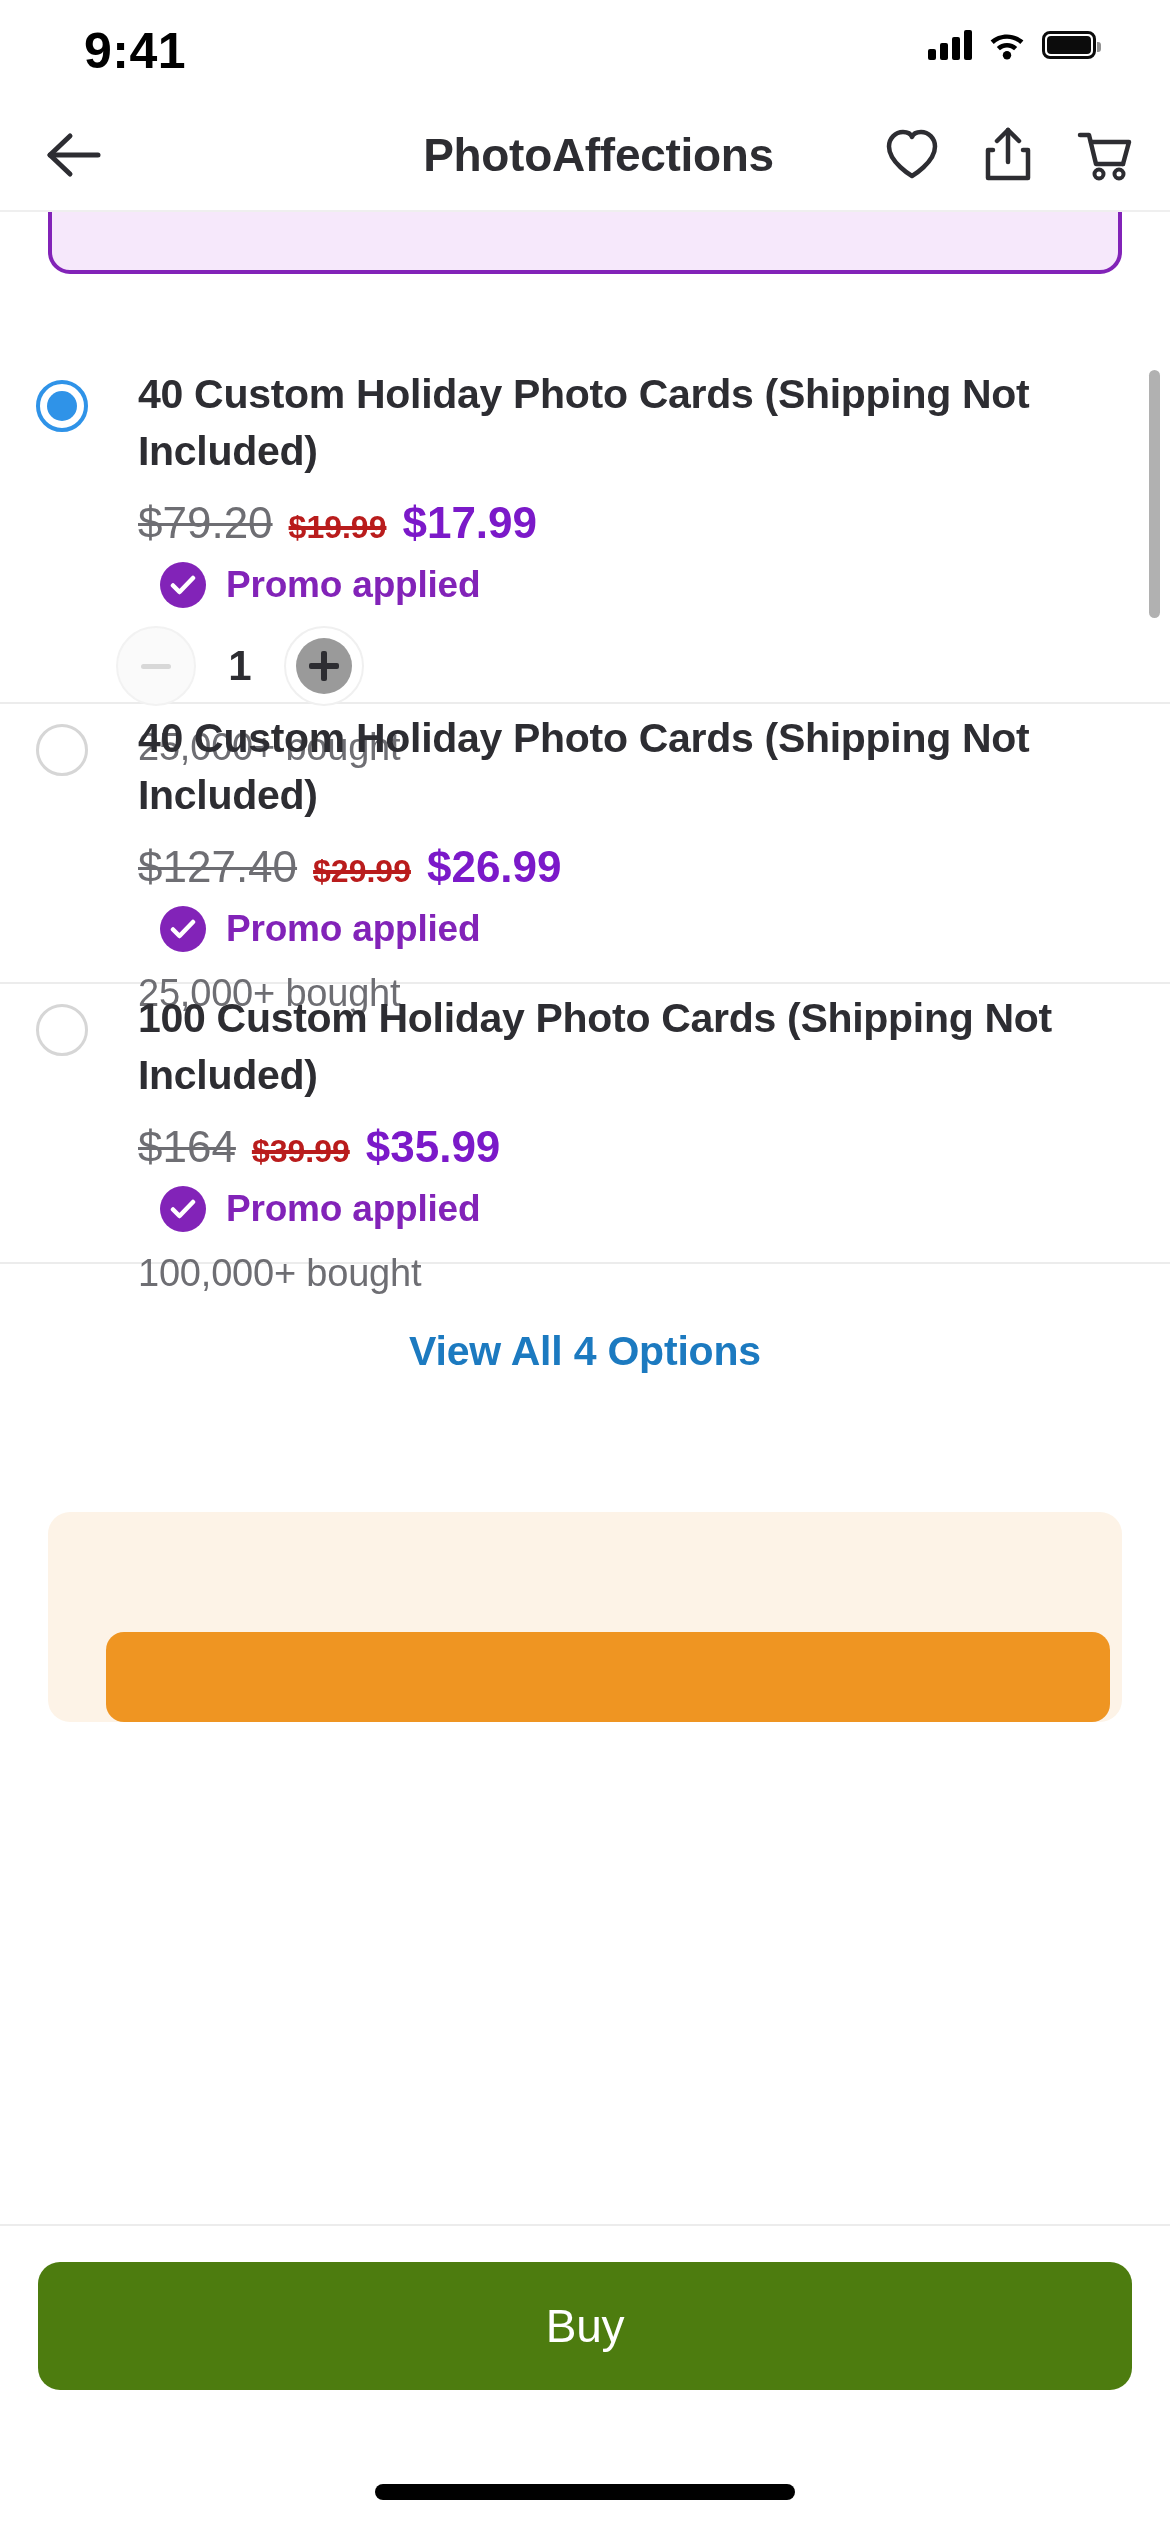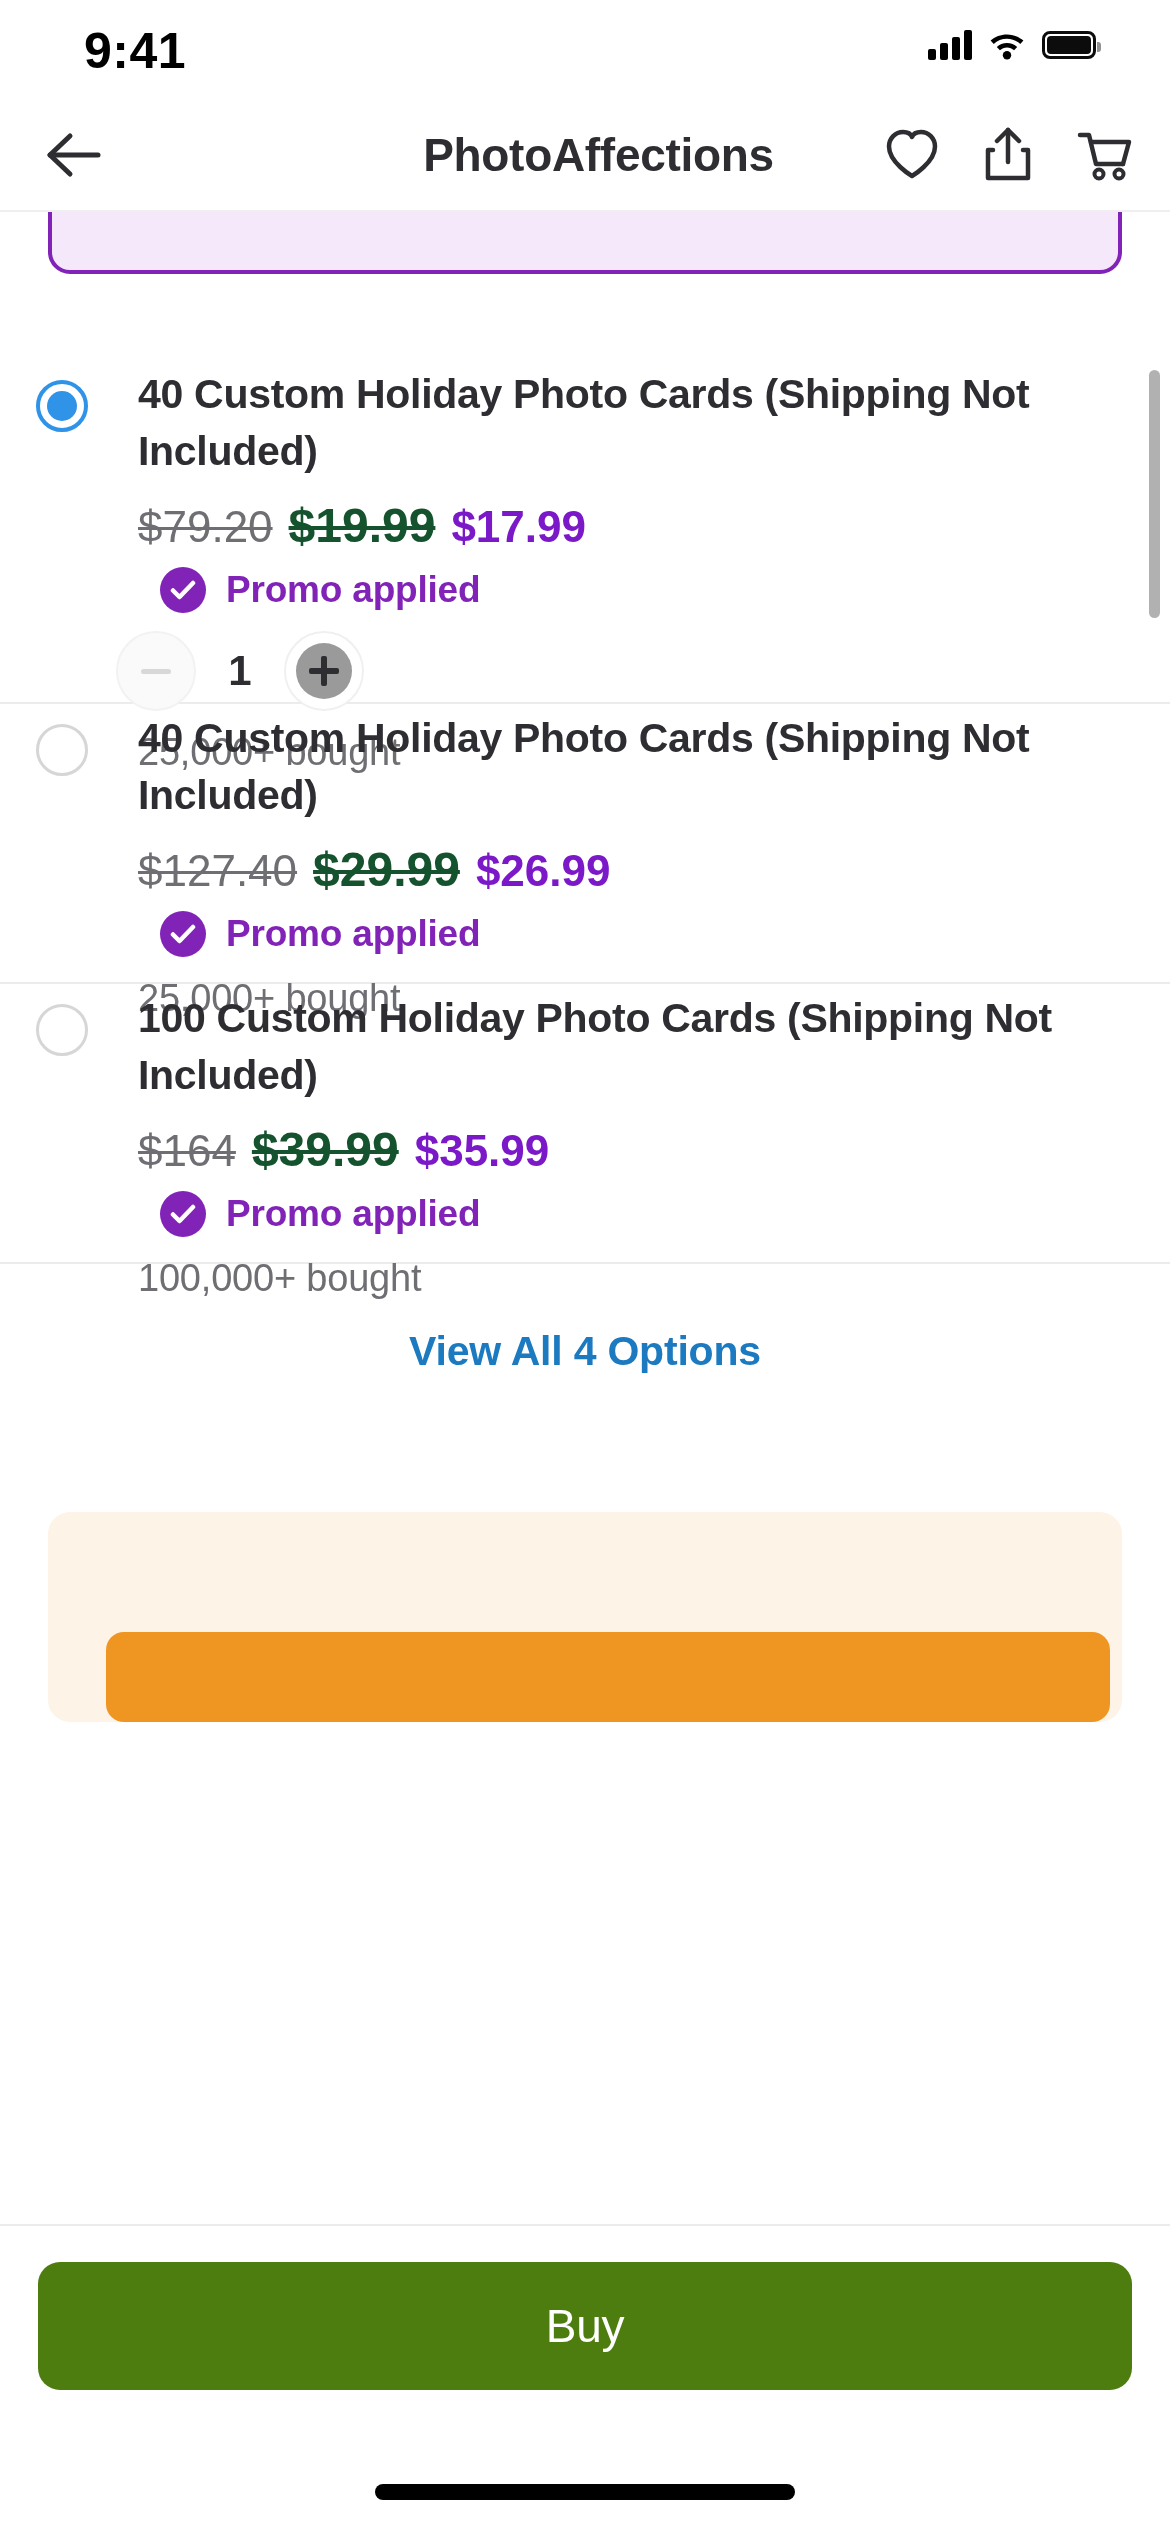--- a/index.html
+++ b/index.html
@@ -182,22 +182,22 @@
     white-space: nowrap;
   }
   .price-orig {
     font-size: 44px;
     color: #6e6e73;
     text-decoration: line-through;
     text-decoration-thickness: 3px;
     font-weight: 400;
   }
   .price-mid {
-    font-size: 48px;
-    color: #14532d;
+    font-size: 32px;
+    color: #b91c1c;
     font-weight: 700;
     text-decoration: line-through;
     text-decoration-thickness: 4px;
   }
   .price-final {
     font-size: 44px;
     color: #7b19c9;
     font-weight: 700;
   }
   .promo-row {

